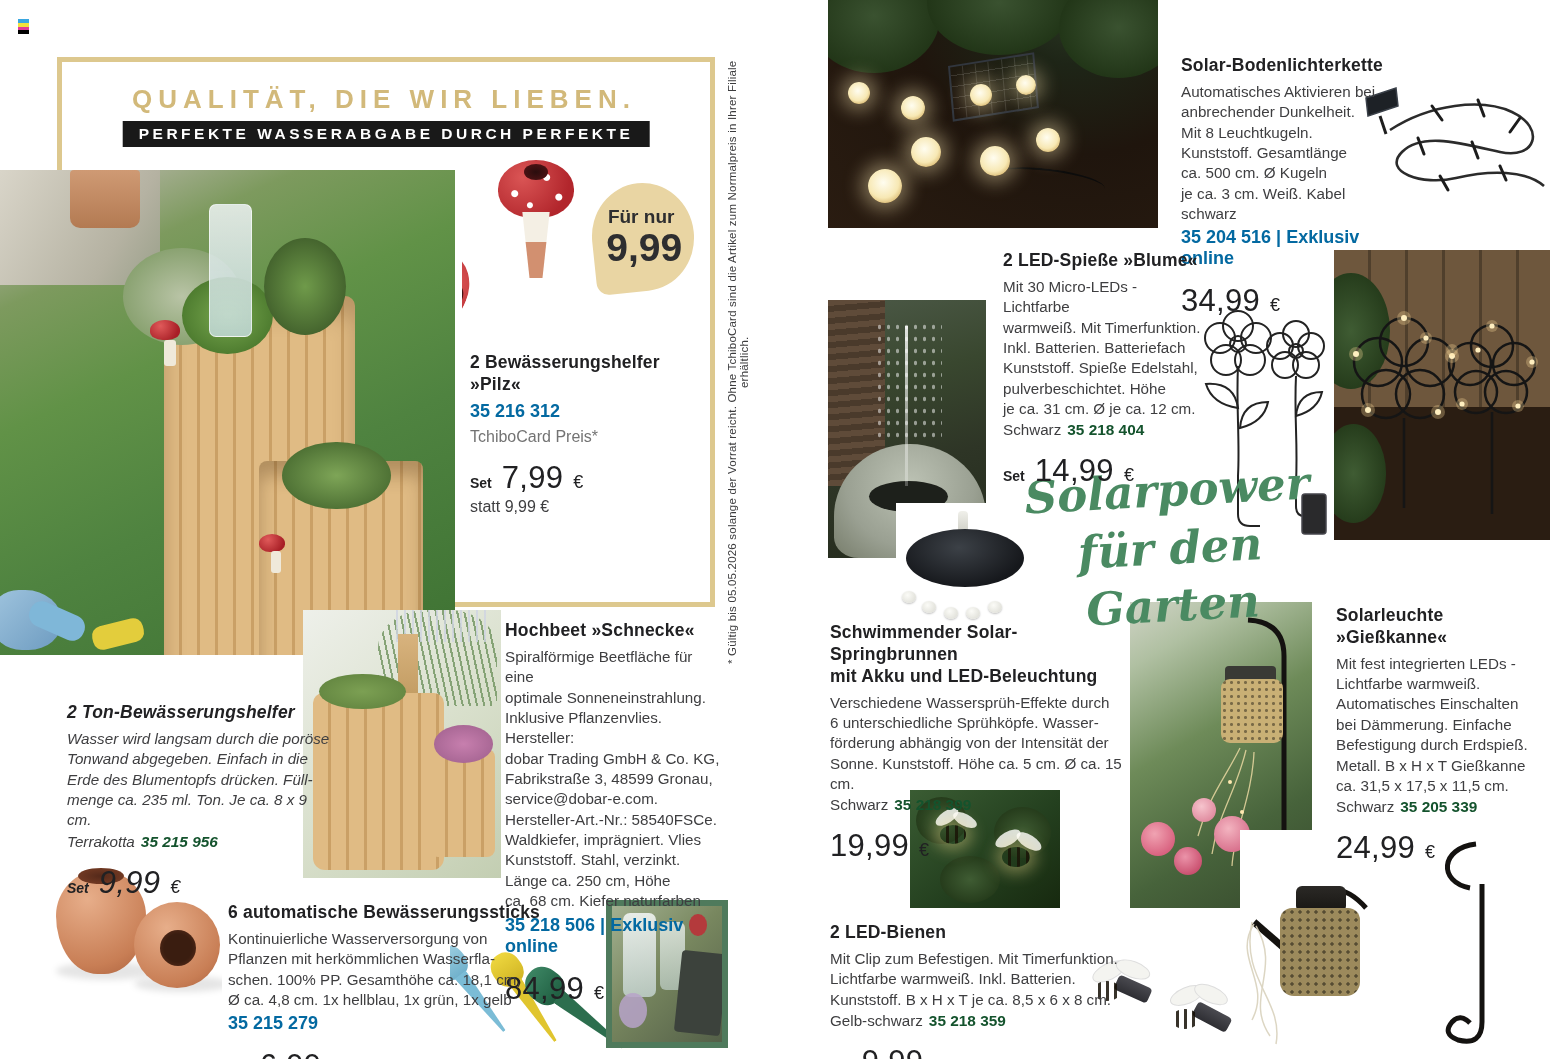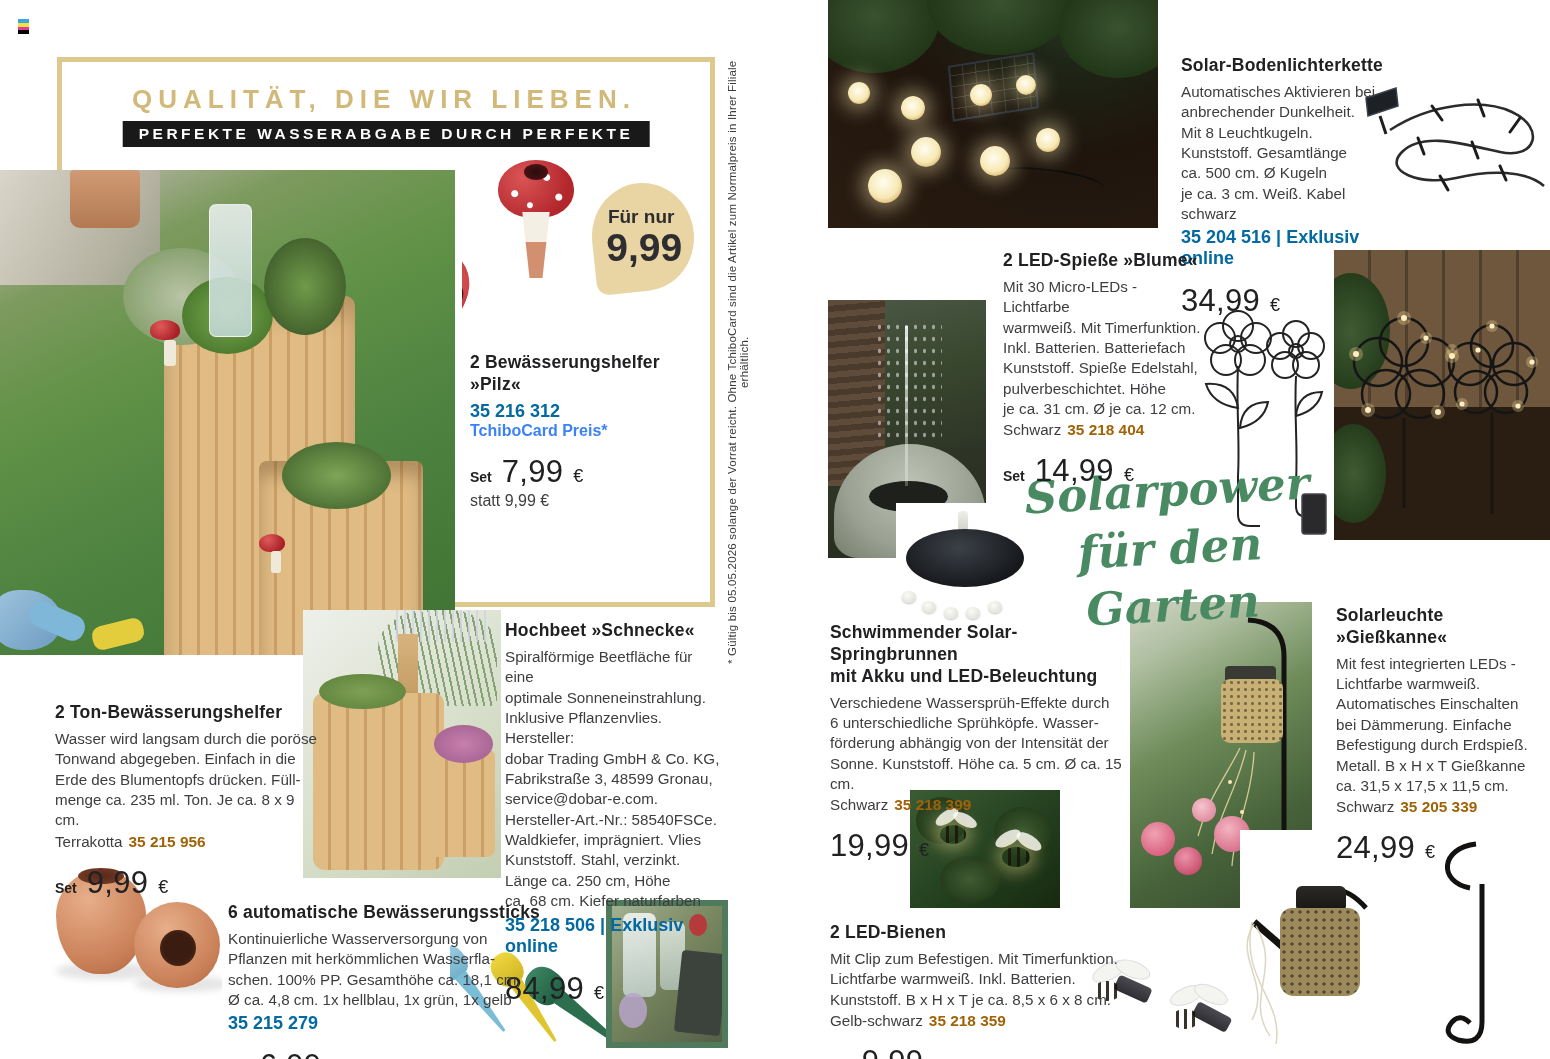--- a/index.html
+++ b/index.html
@@ -5,22 +5,22 @@
   html,body{margin:0;padding:0;background:#fff;}
   .sheet{position:relative;width:1550px;height:1059px;background:#fff;overflow:hidden;
          font-family:"Liberation Sans",sans-serif;color:#3e3e40;}
   .abs{position:absolute;}
 
   
   .t-head{font-weight:bold;font-size:17.5px;line-height:1.25;color:#212123;margin:0 0 5px;white-space:pre-line;letter-spacing:.2px;}
   .t-body{font-size:15.2px;line-height:1.34;margin:0;white-space:pre-line;color:#3e3e40;}
   .t-code{font-weight:bold;font-size:18px;color:#0369a1;margin-top:3px;}
   .code-line{display:flex;gap:6px;font-size:15.2px;margin-top:2px;align-items:baseline;}
-  .code-line b{color:#a16207;font-size:15.4px;}
-  .tchibo{font-weight:bold;font-size:16px;color:#3b82f6;}
+  .code-line b{color:#14532d;font-size:15.4px;}
+  .tchibo{font-weight:normal;font-size:16px;color:#737373;margin-top:6px;}
   .price-row{display:flex;align-items:baseline;gap:10px;margin-top:14px;color:#212123;}
   .price-set{font-weight:bold;font-size:14px;}
   .price-num{font-size:31px;letter-spacing:.3px;}
   .price-cur{font-size:18px;}
   .statt{font-size:16px;margin-top:2px;}
 
   
   .regmark{left:18px;top:19px;width:11px;height:15px;z-index:9;}
   .regmark div{height:3.75px;}
   .gold-frame{left:57px;top:57px;width:648px;height:540px;border:5px solid #ddc88e;z-index:1;}
@@ -183,21 +183,21 @@
   
   .can-product{left:1240px;top:830px;width:295px;height:229px;background:#fff;}
   .can-body{left:40px;top:78px;width:80px;height:88px;background:#9c8a5c;border-radius:12px 12px 14px 14px;
     background-image:radial-gradient(rgba(0,0,0,.45) 0 1.4px,transparent 2px);background-size:8px 8px;}
   .can-top{left:56px;top:56px;width:50px;height:26px;background:linear-gradient(#2b2926,#181613);border-radius:6px;}
 
   
   .tb{z-index:4;}
   .tb-pilz{left:470px;top:352px;width:240px;}
   .tb-hochbeet{left:505px;top:620px;width:220px;}
-  .tb-ton{left:55px;top:702px;width:265px;}
+  .tb-ton{left:67px;top:702px;width:265px;font-style:italic;}
   .tb-sticks{left:228px;top:902px;width:335px;}
   .tb-licht{left:1181px;top:55px;width:210px;}
   .tb-blume{left:1003px;top:250px;width:205px;}
   .tb-spring{left:830px;top:622px;width:305px;}
   .tb-giess{left:1336px;top:605px;width:195px;}
   .tb-bienen{left:830px;top:922px;width:325px;}
 </style>
 </head>
 <body>
 

